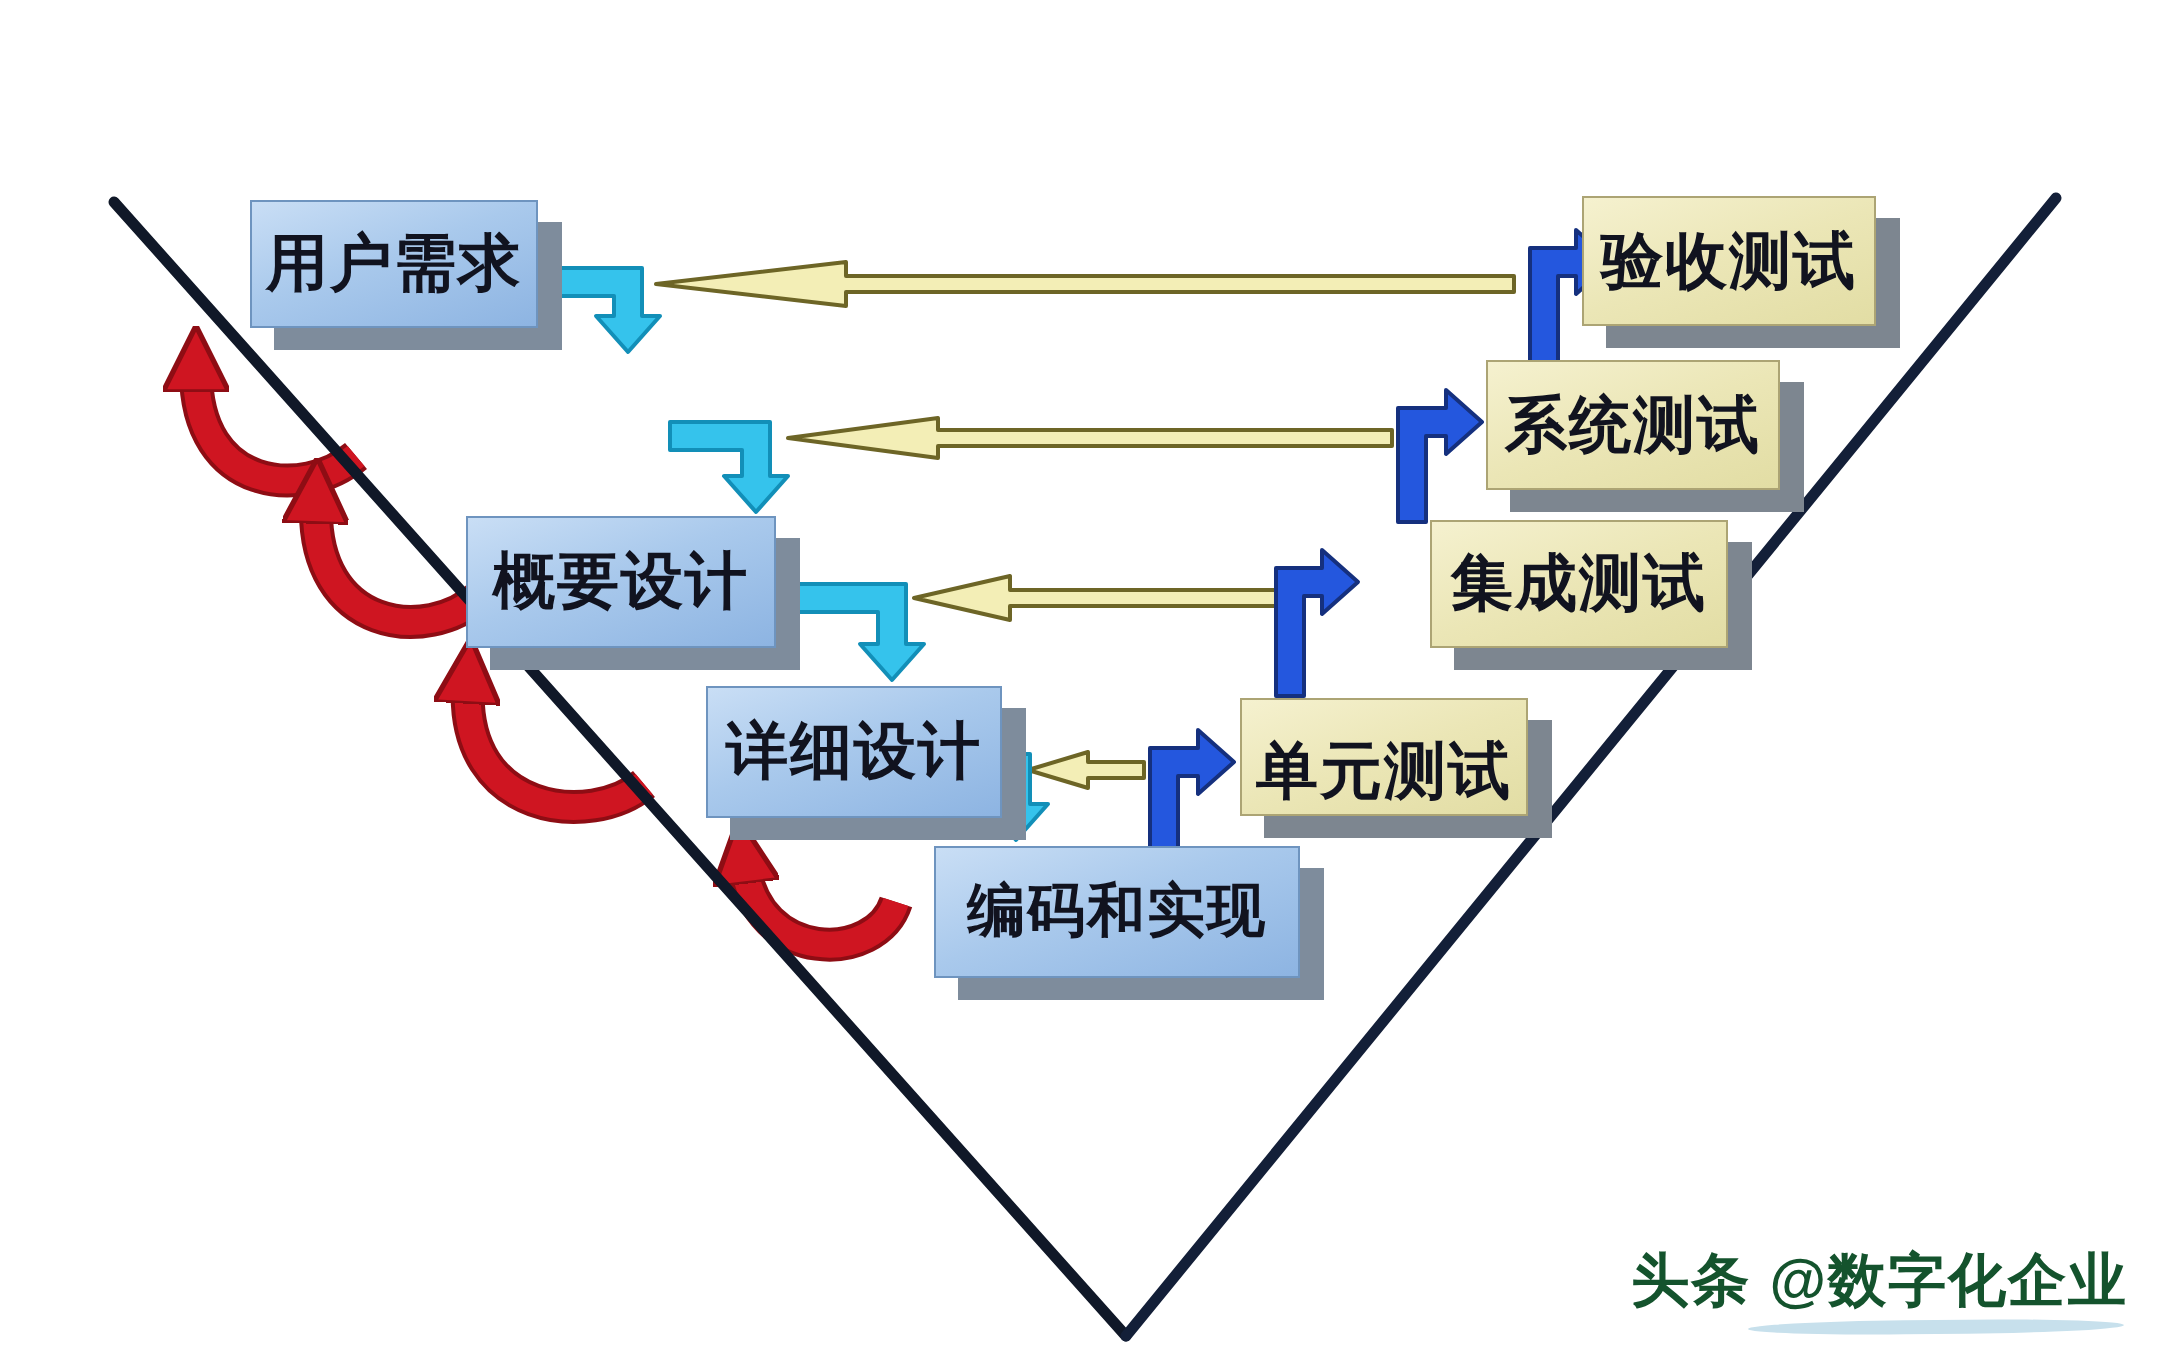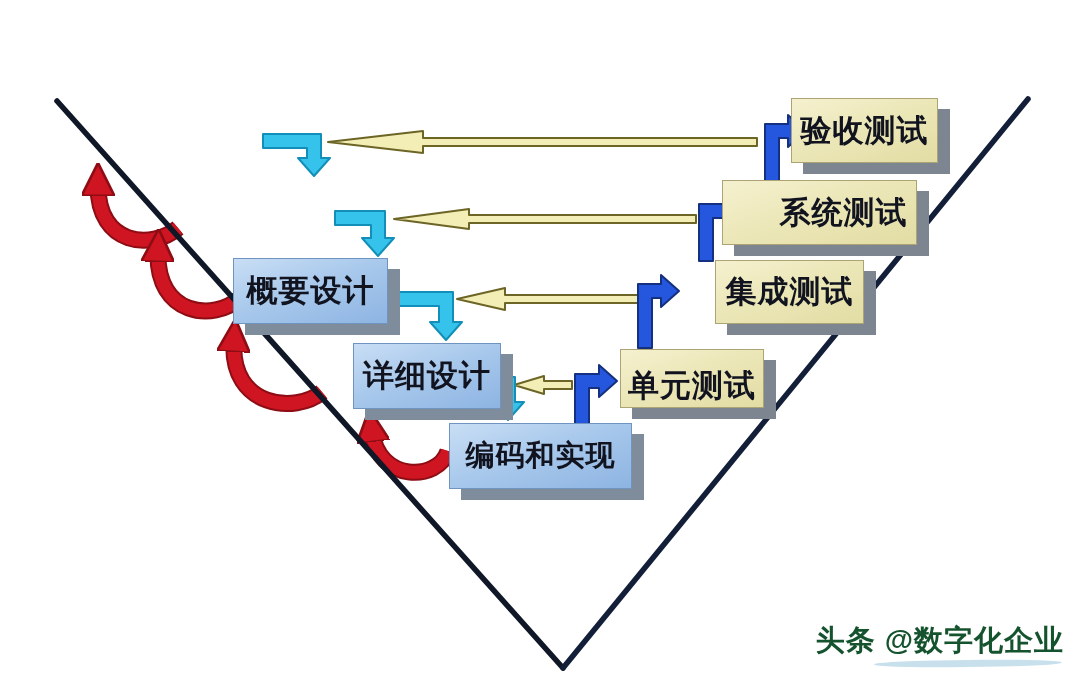--- a/index.html
+++ b/index.html
@@ -120,37 +120,40 @@
     </g>
     <g>
       <path d="M448,451 C438,482 378,482 372,432" fill="none" stroke="#8e0d14" stroke-width="17"></path>
       <path d="M448,451 C438,482 378,482 372,432" fill="none" stroke="#cf1521" stroke-width="13" marker-end="url(#redhead)"></path>
     </g>
 
     <line x1="57" y1="101" x2="563" y2="668" stroke="#101828" stroke-width="5.5" stroke-linecap="round"></line>
     <line x1="1028" y1="99" x2="563" y2="668" stroke="#131f38" stroke-width="5.5" stroke-linecap="round"></line>
   </svg>
 
+  <div class="box blue" style="left:125px;top:100px;width:142px;height:62px;">
+    <span>用户需求</span>
+  </div>
   <div class="box blue" style="left:233px;top:258px;width:153px;height:64px;">
     <span>概要设计</span>
   </div>
   <div class="box blue" style="left:317px;top:343px;width:146px;height:64px;margin-left:36px;">
     <span>详细设计</span>
   </div>
-  <div class="box blue small-text" style="left:449px;top:423px;width:181px;height:64px;">
+  <div class="box blue small-text" style="left:467px;top:423px;width:181px;height:64px;">
     <span>编码和实现</span>
   </div>
 
   <div class="box tan" style="left:620px;top:349px;width:142px;height:57px;align-items:flex-end;">
     <span>单元测试</span>
   </div>
   <div class="box tan" style="left:715px;top:260px;width:147px;height:62px;">
     <span>集成测试</span>
   </div>
-  <div class="box tan" style="left:722px;top:180px;width:145px;height:63px;padding-left:48px;">
+  <div class="box tan" style="left:743px;top:180px;width:145px;height:63px;">
     <span>系统测试</span>
   </div>
   <div class="box tan" style="left:791px;top:98px;width:145px;height:63px;">
     <span>验收测试</span>
   </div>
 
   <div class="watermark">
     <span>头条 @数字化企业</span>
     <div class="watermark-underline"></div>
   </div>

